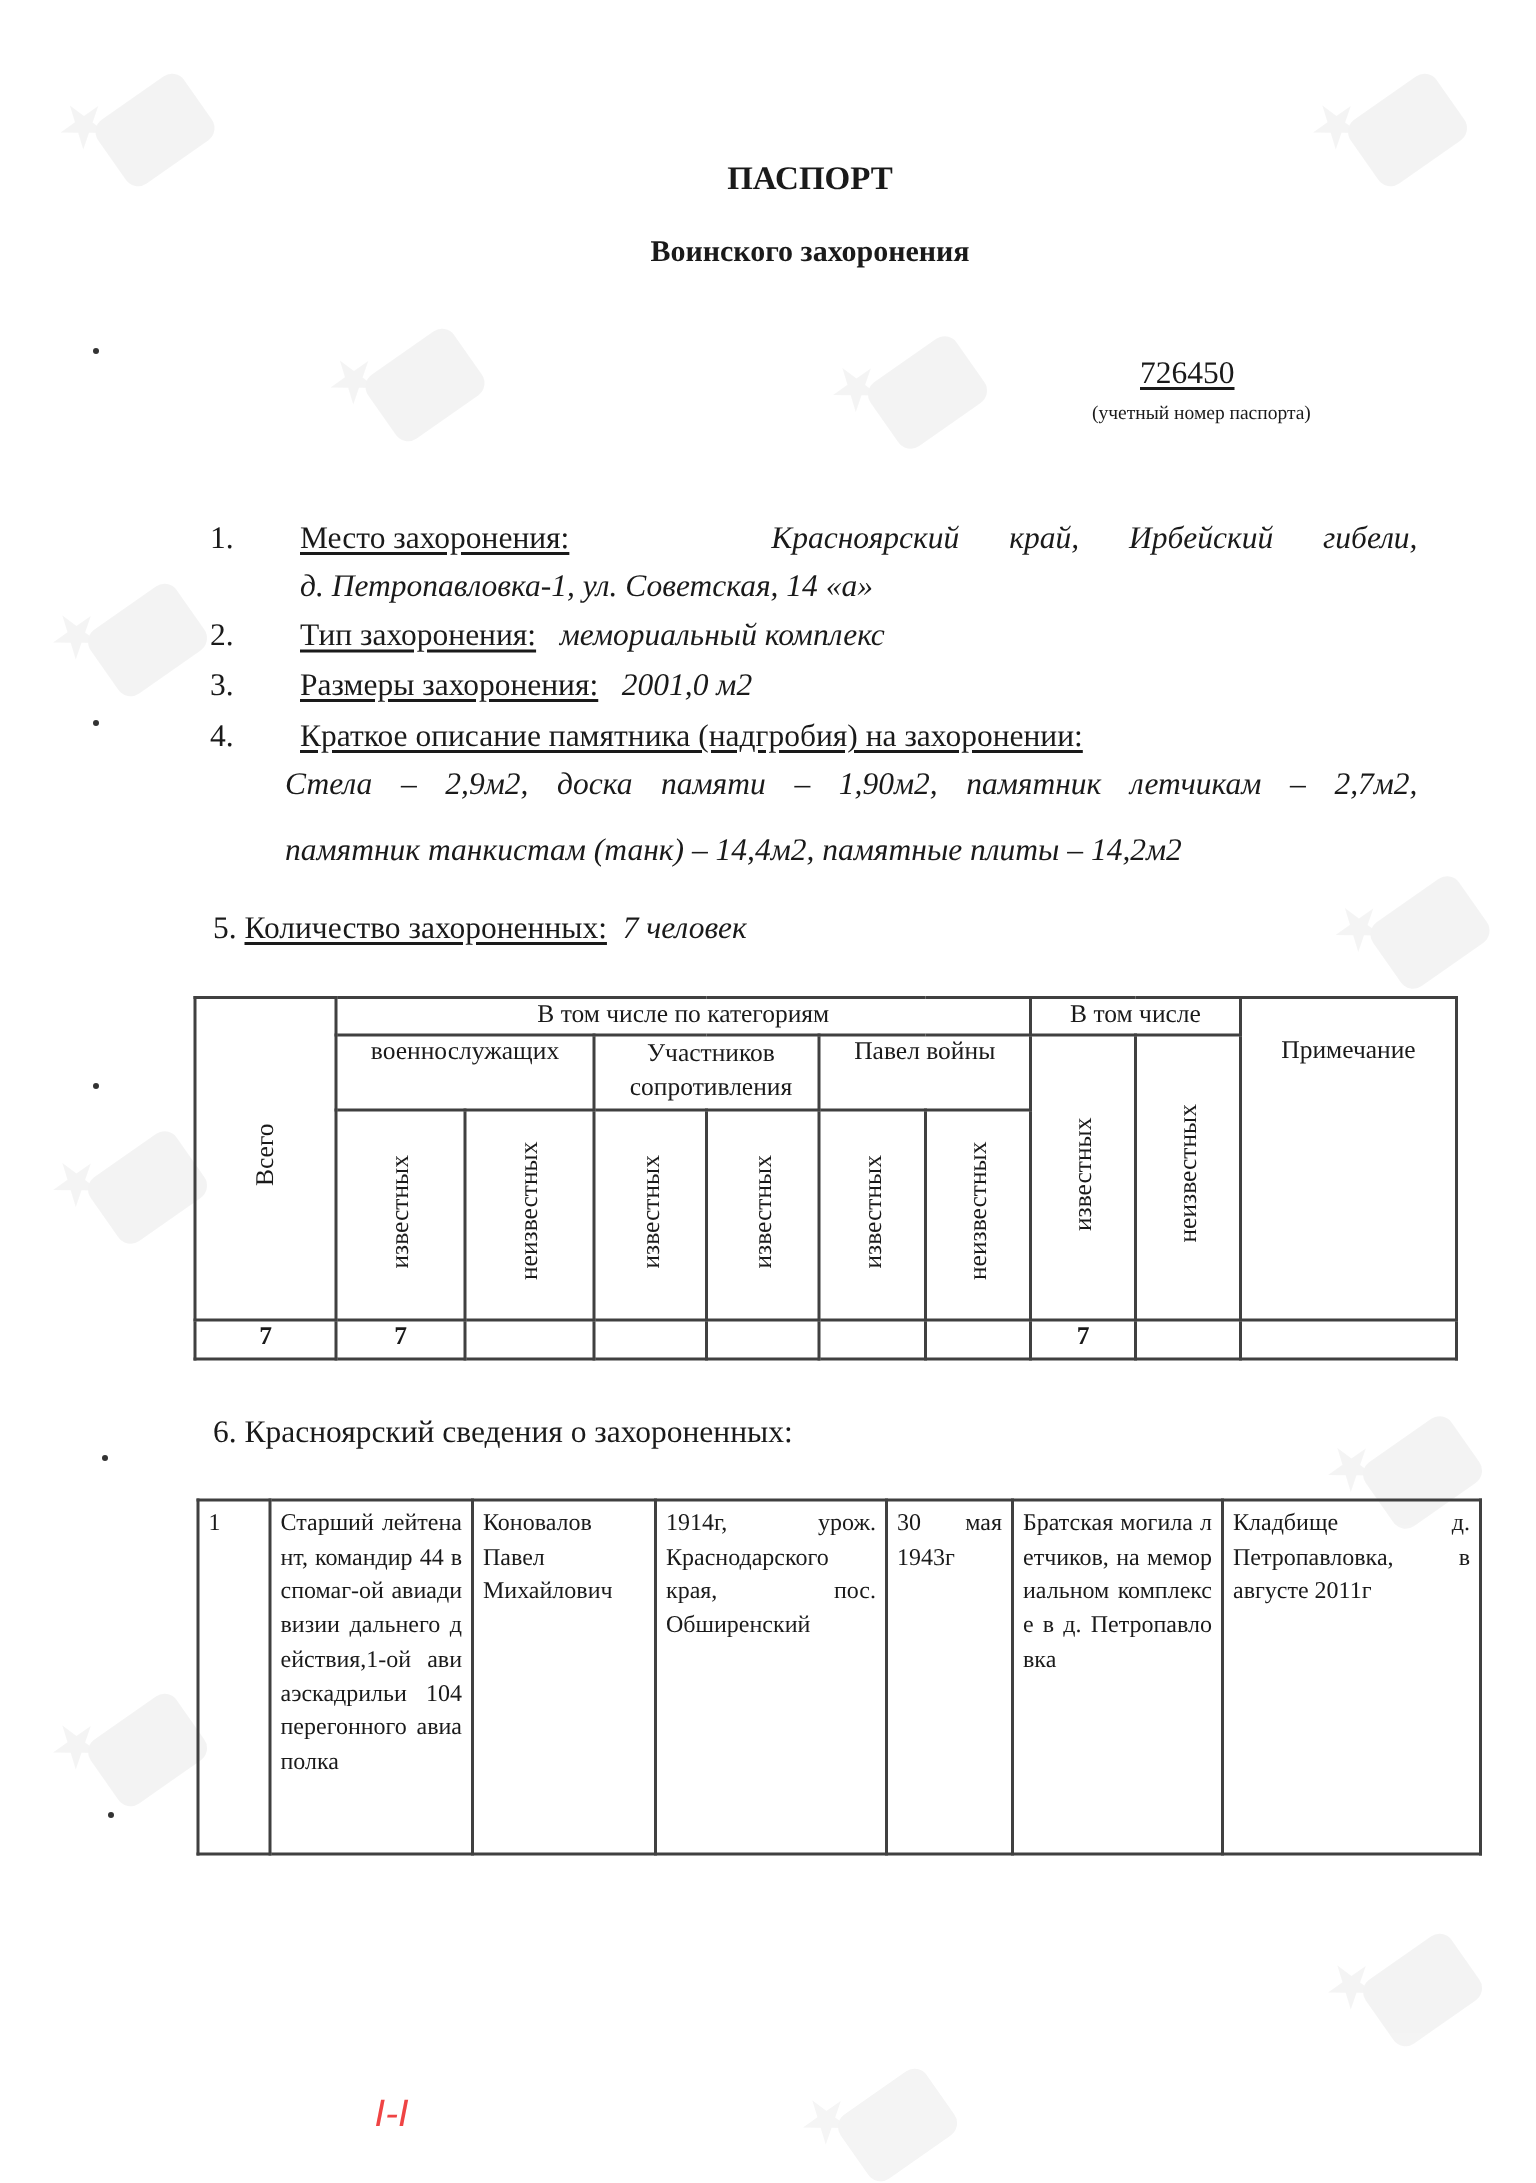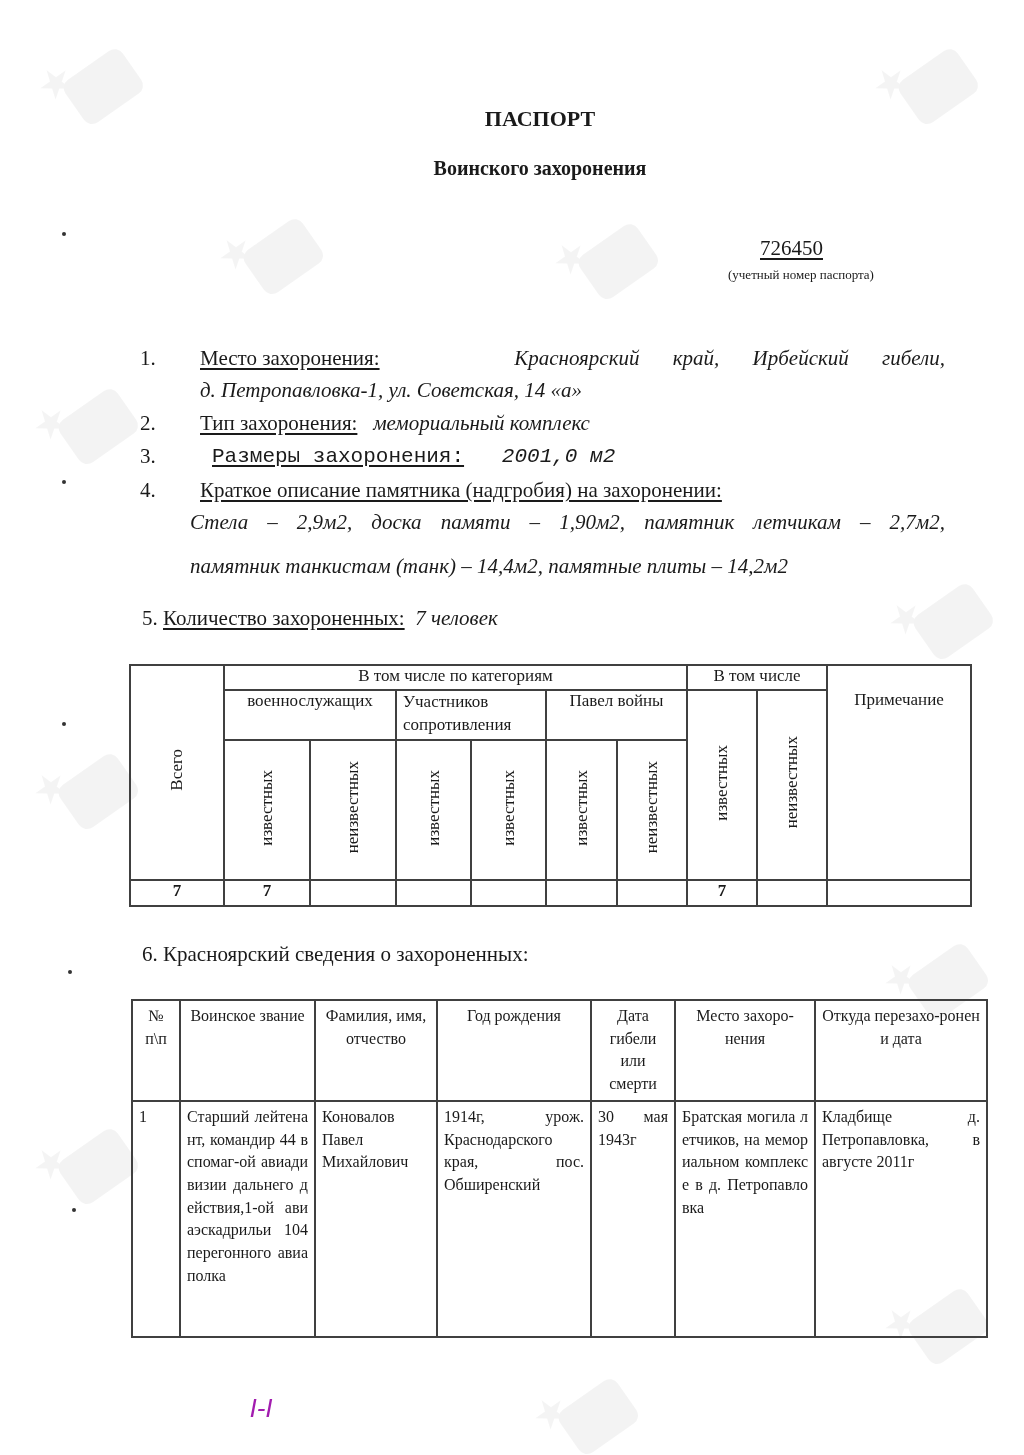--- a/index.html
+++ b/index.html
@@ -24,21 +24,21 @@
   .num { position: absolute; }
   .u { text-decoration: underline; text-underline-offset: 3px; }
   .it { font-style: italic; }
 
   table { border-collapse: collapse; position: absolute; font-family: "Liberation Serif", serif; }
   td { border: 2px solid #404040; padding: 0; vertical-align: top; }
   .t1 td { font-size: 17px; text-align: center; }
   .vert { writing-mode: vertical-rl; transform: rotate(180deg); display: inline-block; font-size: 17px; }
   .t2 td { font-size: 16px; line-height: 1.42; padding: 4px 6px; }
   .just { text-align: justify; text-align-last: left; }
-  .sig { position: absolute; left: 250px; top: 1395px; font-family: "DejaVu Sans", sans-serif; font-size: 24px; color: #a21caf; font-style: italic; }
+  .sig { position: absolute; left: 250px; top: 1395px; font-family: "DejaVu Sans", sans-serif; font-size: 24px; color: #ef4444; font-style: italic; }
 </style>
 </head>
 <body>
 
 <div class="wm" style="left:45px;top:40px">
     <span class="star">★</span>
     <div class="blob"></div>
   </div>
 <div class="wm" style="left:880px;top:40px">
     <span class="star">★</span>
@@ -104,21 +104,21 @@
 <div class="item" style="left:140px;top:413px;white-space:nowrap">
   <span class="num">2.</span>
   <span style="position:absolute;left:60px;">
     <span class="u">Тип захоронения:</span>&nbsp;&nbsp;
     <span class="it">мемориальный комплекс</span>
   </span>
 </div>
 
 <div class="item" style="left:140px;top:446px;white-space:nowrap">
   <span class="num">3.</span>
-  <span style="position:absolute;left:72px;font-family:Liberation Mono, monospace;">
+  <span style="position:absolute;left:60px;">
     <span class="u">Размеры захоронения:</span>&nbsp;&nbsp;
     <span class="it">2001,0 м2</span>
   </span>
 </div>
 
 <div class="item" style="left:140px;top:480px;white-space:nowrap">
   <span class="num">4.</span>
   <span class="u" style="position:absolute;left:60px;">Краткое описание памятника (надгробия) на захоронении:</span>
   <span class="it" style="position:absolute;left:50px;top:32px;width:755px;display:block;text-align:justify;text-align-last:justify;">Стела – 2,9м2, доска памяти – 1,90м2, памятник летчикам – 2,7м2,</span>
   <span class="it" style="position:absolute;left:50px;top:64px;margin-top:12px;">памятник танкистам (танк) – 14,4м2, памятные плиты – 14,2м2</span>
@@ -145,21 +145,21 @@
   </colgroup>
   <tbody>
       <tr style="height:25px">
     <td rowspan="3" style="vertical-align:middle"><span class="vert">Всего</span></td>
     <td colspan="6">В том числе по категориям</td>
     <td colspan="2">В том числе</td>
     <td rowspan="3" style="padding-top:24px">Примечание</td>
   </tr>
   <tr style="height:50px">
     <td colspan="2">военнослужащих</td>
-    <td colspan="2" style="text-align:left;padding-left:6px;line-height:1.35">Участников сопротивления</td>
+    <td colspan="2" style="text-align:center;padding-left:6px;line-height:1.35">Участников сопротивления</td>
     <td colspan="2">Павел войны</td>
     <td rowspan="2" style="vertical-align:middle"><span class="vert">известных</span></td>
     <td rowspan="2" style="vertical-align:middle"><span class="vert">неизвестных</span></td>
   </tr>
   <tr style="height:140px">
     <td style="vertical-align:middle"><span class="vert">известных</span></td>
     <td style="vertical-align:middle"><span class="vert">неизвестных</span></td>
     <td style="vertical-align:middle"><span class="vert">известных</span></td>
     <td style="vertical-align:middle"><span class="vert">известных</span></td>
     <td style="vertical-align:middle"><span class="vert">известных</span></td>
@@ -189,29 +189,20 @@
   <colgroup>
     <col style="width:48px">
       <col style="width:135px">
       <col style="width:122px">
       <col style="width:154px">
       <col style="width:84px">
       <col style="width:140px">
       <col>
   </colgroup>
   <tbody>
-      <tr style="height:96px;text-align:center">
-    <td style="text-align:center">№ п\п</td>
-    <td style="text-align:center">Воинское звание</td>
-    <td style="text-align:center">Фамилия, имя, отчество</td>
-    <td style="text-align:center">Год рождения</td>
-    <td style="text-align:center">Дата гибели или смерти</td>
-    <td style="text-align:center">Место захоро-нения</td>
-    <td style="text-align:center">Откуда перезахо-ронен и дата</td>
-  </tr>
   <tr style="height:236px">
     <td>1</td>
     <td class="just" style="word-break:break-all">Старший лейтенант, командир 44 вспомаг-ой авиадивизии дальнего действия,1-ой авиаэскадрильи 104 перегонного авиаполка</td>
     <td>Коновалов Павел Михайлович</td>
     <td class="just">1914г, урож. Краснодарского края, пос. Обширенский</td>
     <td class="just">30 мая 1943г</td>
     <td class="just" style="word-break:break-all">Братская могила летчиков, на мемориальном комплексе в д. Петропавловка</td>
     <td class="just">Кладбище д. Петропавловка, в августе 2011г</td>
   </tr>
 </tbody>

